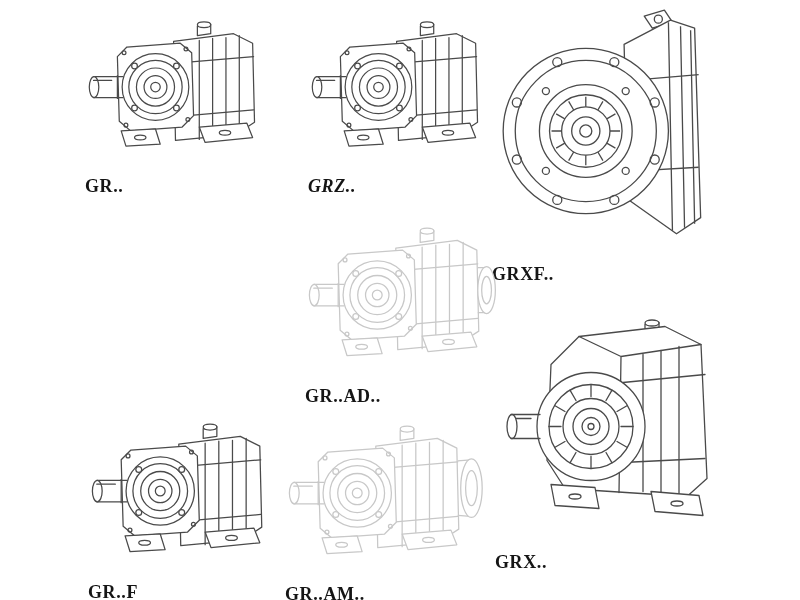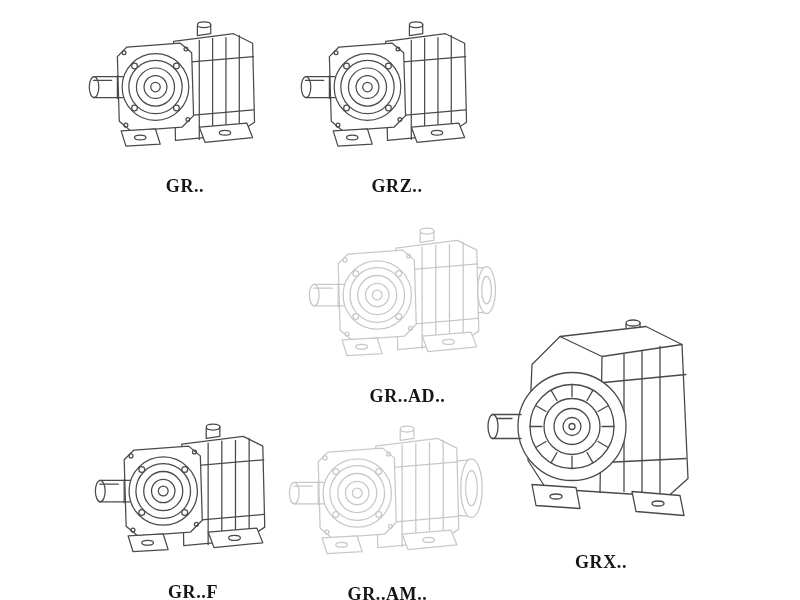--- a/index.html
+++ b/index.html
@@ -6,43 +6,43 @@
   body{
     width:800px;height:600px;
     background:#ffffff;
     font-family:"Liberation Serif", serif;
     overflow:hidden;
     position:relative;
   }
   .stage{position:relative;width:800px;height:600px;background:#ffffff;}
   .cell{
     position:absolute;margin:0;padding:0;
-    display:flex;flex-direction:column;align-items:center;justify-content:flex-start;
+    display:flex;flex-direction:column;align-items:flex-start;justify-content:flex-start;
   }
   .drawing{display:block;}
   .tone-solid{color:#4a4a4a;}
   .tone-ghost{color:#c8c8c8;}
   .caption{
     font-weight:700;
     font-size:18px;
     letter-spacing:0.6px;
     color:#151515;
     text-align:center;
     margin-top:2px;
     white-space:nowrap;
   }
   
   .cell-gr   {left:85px;  top:2px;   width:200px;}
-  .cell-grz  {left:297px; top:2px;   width:200px;}
+  .cell-grz  {left:308px; top:2px;   width:200px;font-style:italic;}
   .cell-grxf {left:492px; top:0px;   width:245px;}
   .cell-grf  {left:88px;  top:206px; width:205px;}
   .cell-grad {left:305px; top:208px; width:205px;}
   .cell-grft {left:88px;  top:404px; width:210px;}
   .cell-gram {left:285px; top:406px; width:205px;}
-  .cell-grx  {left:476px; top:300px; width:250px;}
+  .cell-grx  {left:495px; top:300px; width:250px;}
   .cell-gr   .drawing{width:200px;height:172px;}
   .cell-grz  .drawing{width:200px;height:172px;}
   .cell-grxf .drawing{width:242px;height:262px;}
   .cell-grf  .drawing{width:205px;height:176px;}
   .cell-grad .drawing{width:205px;height:176px;}
   .cell-grft .drawing{width:205px;height:176px;}
   .cell-gram .drawing{width:205px;height:176px;}
   .cell-grx  .drawing{width:250px;height:250px;}
 </style>
 </head>
@@ -199,20 +199,26 @@
     <figcaption class="caption">GR..</figcaption>
   </figure>
 
   <figure class="cell cell-grz">
     <svg class="drawing tone-solid" viewBox="0 0 210 180">
         <use href="#gbx-foot"></use>
       </svg>
     <figcaption class="caption">GRZ..</figcaption>
   </figure>
 
+  <figure class="cell cell-grxf">
+    <svg class="drawing tone-solid" viewBox="0 0 230 260">
+        <use href="#gbx-flange-face"></use>
+      </svg>
+    <figcaption class="caption">GRXF..</figcaption>
+  </figure>
 
 
   <figure class="cell cell-grad">
     <svg class="drawing tone-ghost" viewBox="0 0 210 180">
         <use href="#gbx-ad"></use>
       </svg>
     <figcaption class="caption">GR..AD..</figcaption>
   </figure>
 
   <figure class="cell cell-grft">

